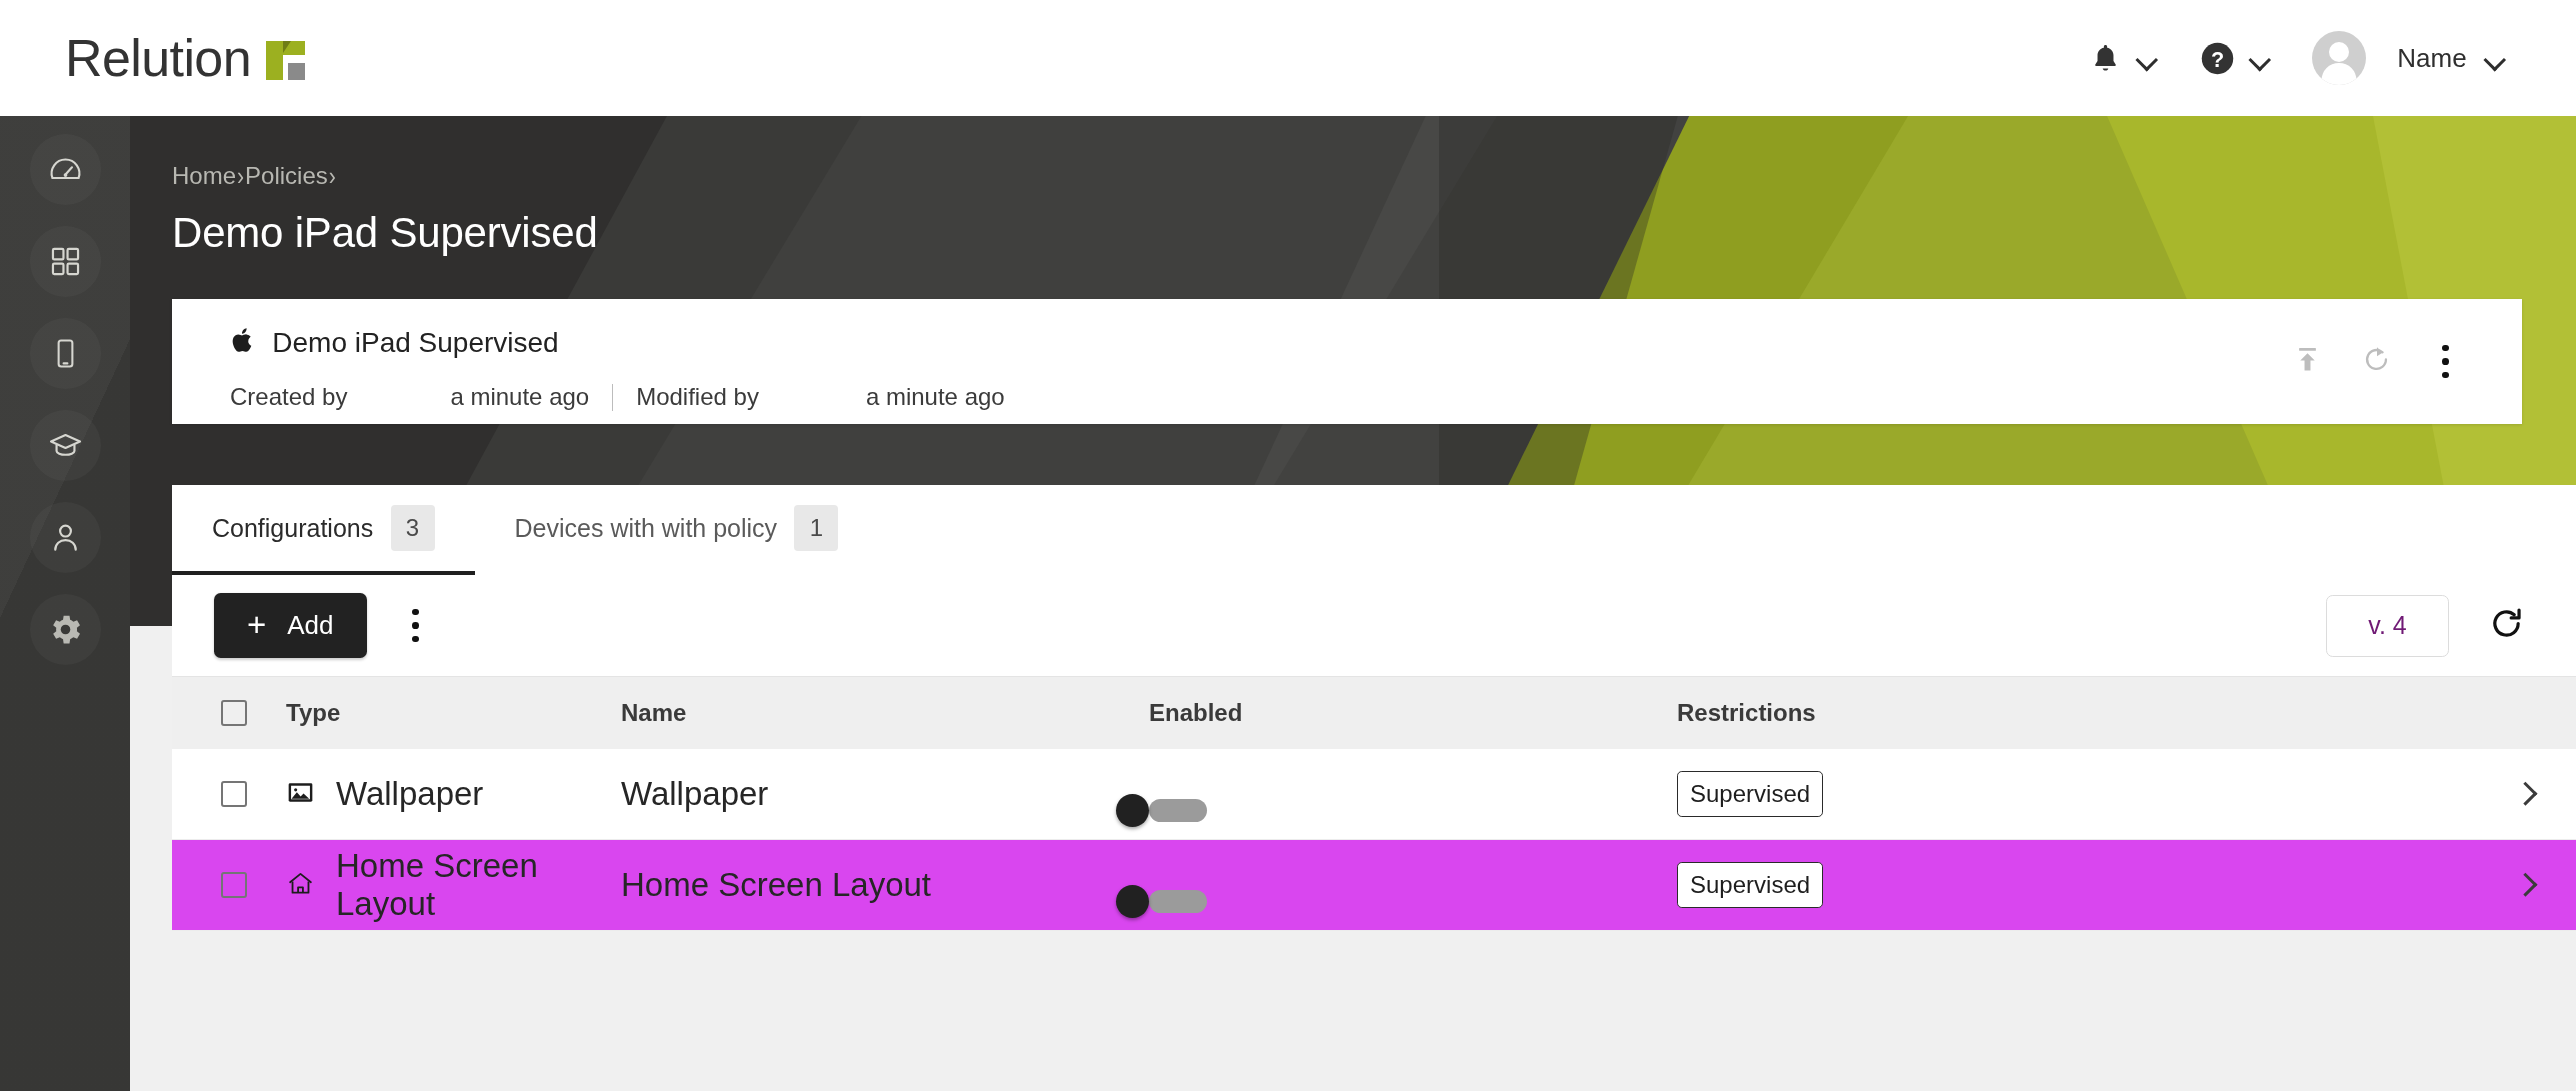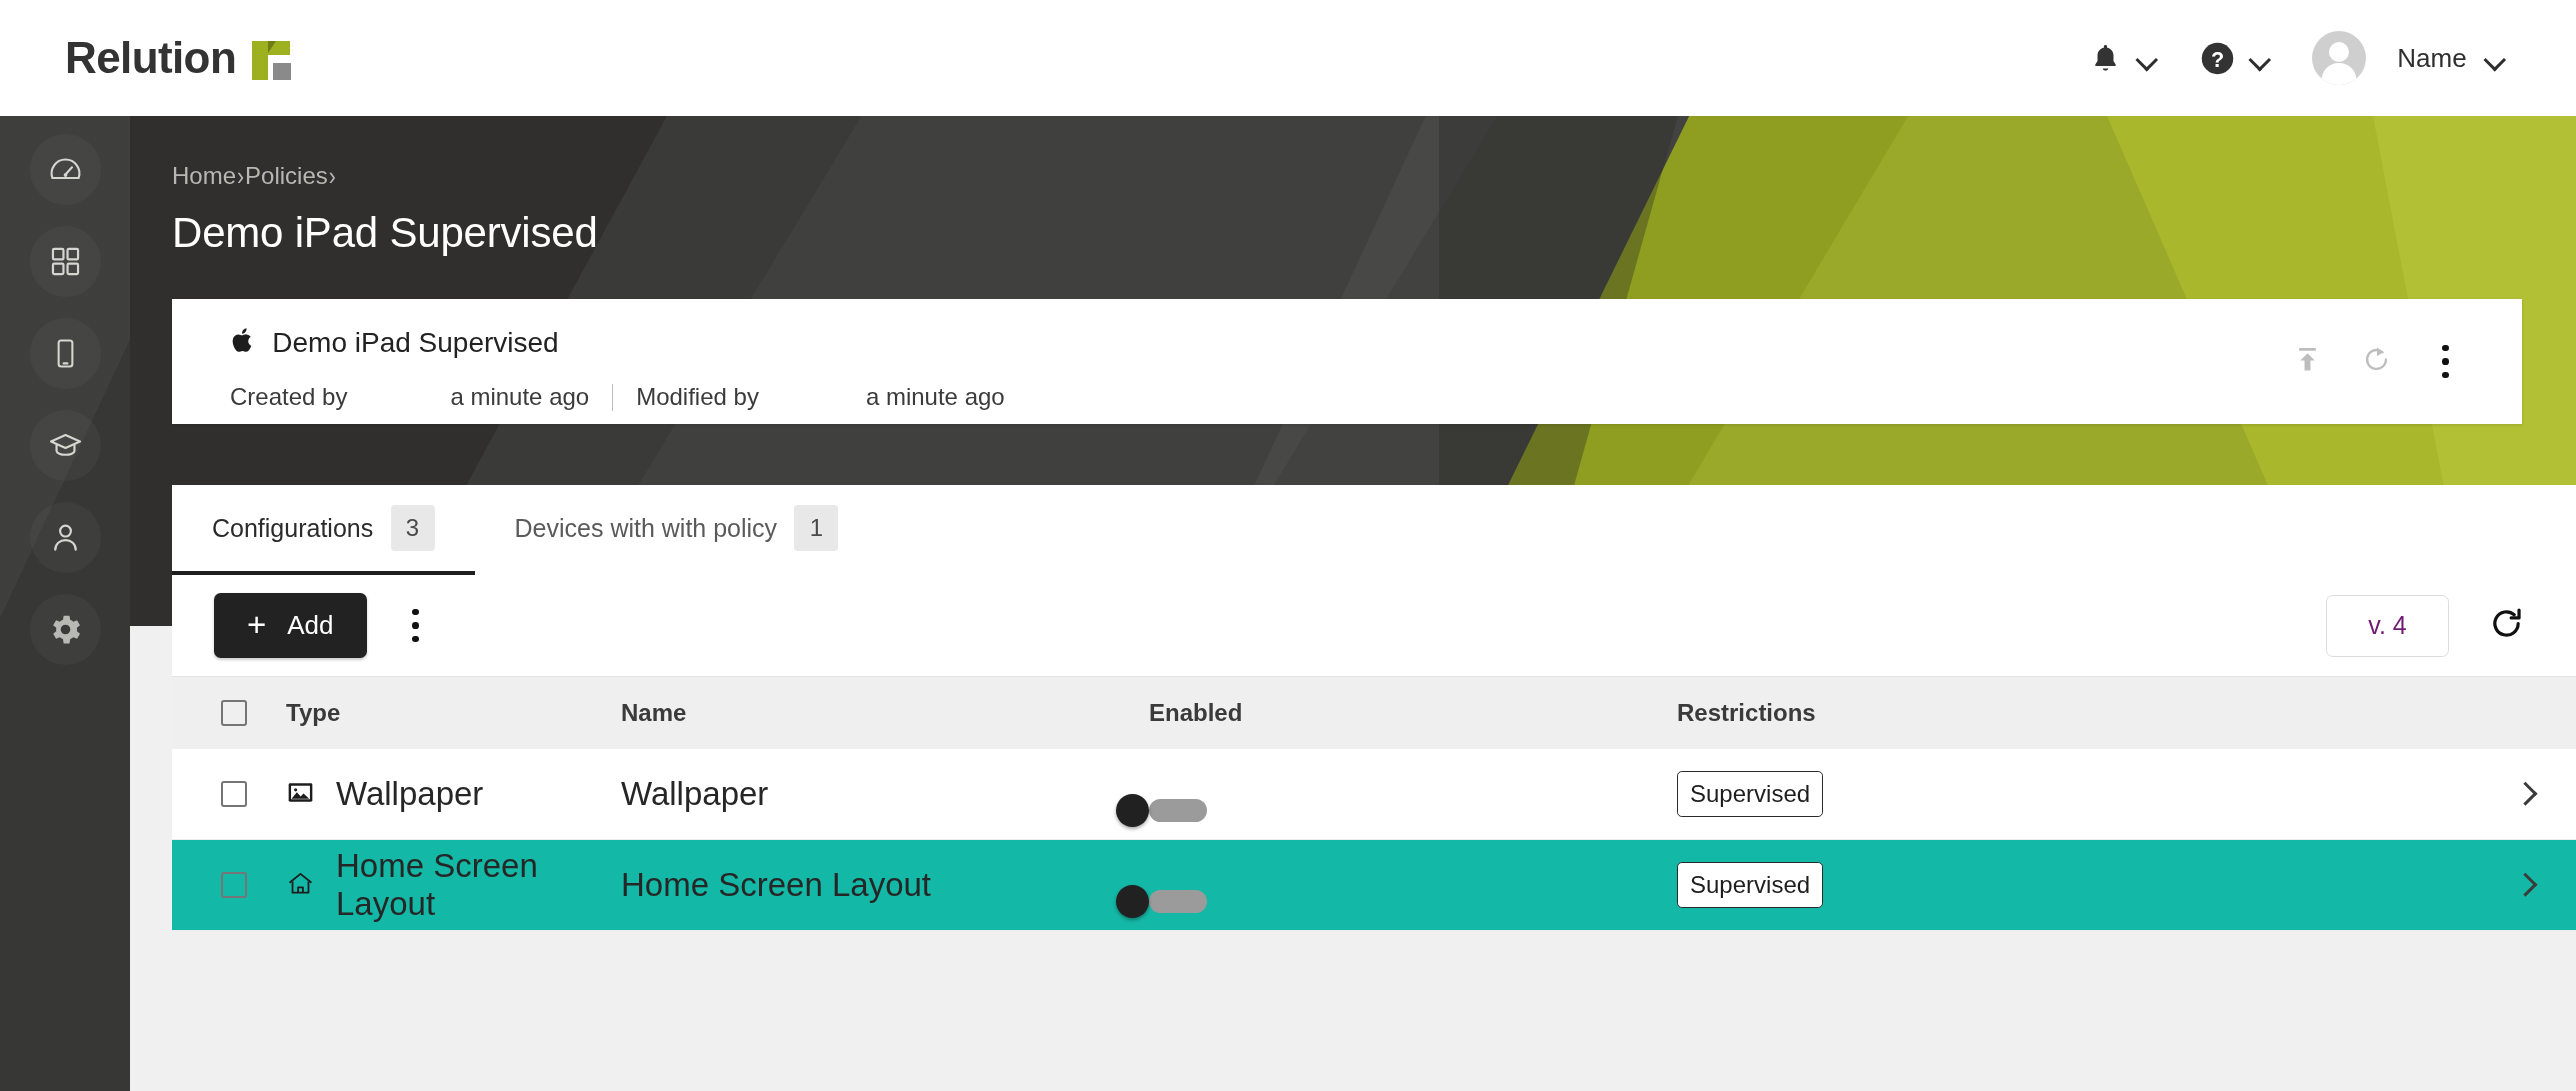--- a/index.html
+++ b/index.html
@@ -24,22 +24,22 @@
     z-index: 30;
   }
   #brand {
     margin-left: 65px;
     display: flex;
     align-items: center;
     gap: 15.4px;
     cursor: pointer;
   }
   #brand-word {
-    font-size: 44px;
-    font-weight: 700;
+    font-size: 52px;
+    font-weight: 400;
     color: #333333;
     letter-spacing: -0.6px;
     line-height: 1;
   }
   #brand-mark {
     position: relative;
     width: 39px; height: 39px;
     margin-top: 4.8px;
   }
   #brand-mark .bm-green {
@@ -432,21 +432,21 @@
     border-top: 1px solid #e4e4e4;
   }
   .trow {
     height: 91px;
     display: flex;
     align-items: center;
     background: #ffffff;
     border-bottom: 1px solid #ececec;
     cursor: pointer;
   }
-  .trow.alt { background: #14b8a6; }
+  .trow.alt { background: #d946ef; }
 
   .c-check { width: 114px; display: flex; justify-content: center; padding-left: 9.6px;}
   .c-type  { width: 335px; display: flex; align-items: center; gap: 21px; }
   .c-name  { width: 528px; }
   .c-enab  { width: 528px; }
   .c-restr { width: 732px; }
   .c-arrow { flex: 1; display: flex; justify-content: flex-end; padding-right: 42px; }
 
   .th {
     font-size: 24px;

